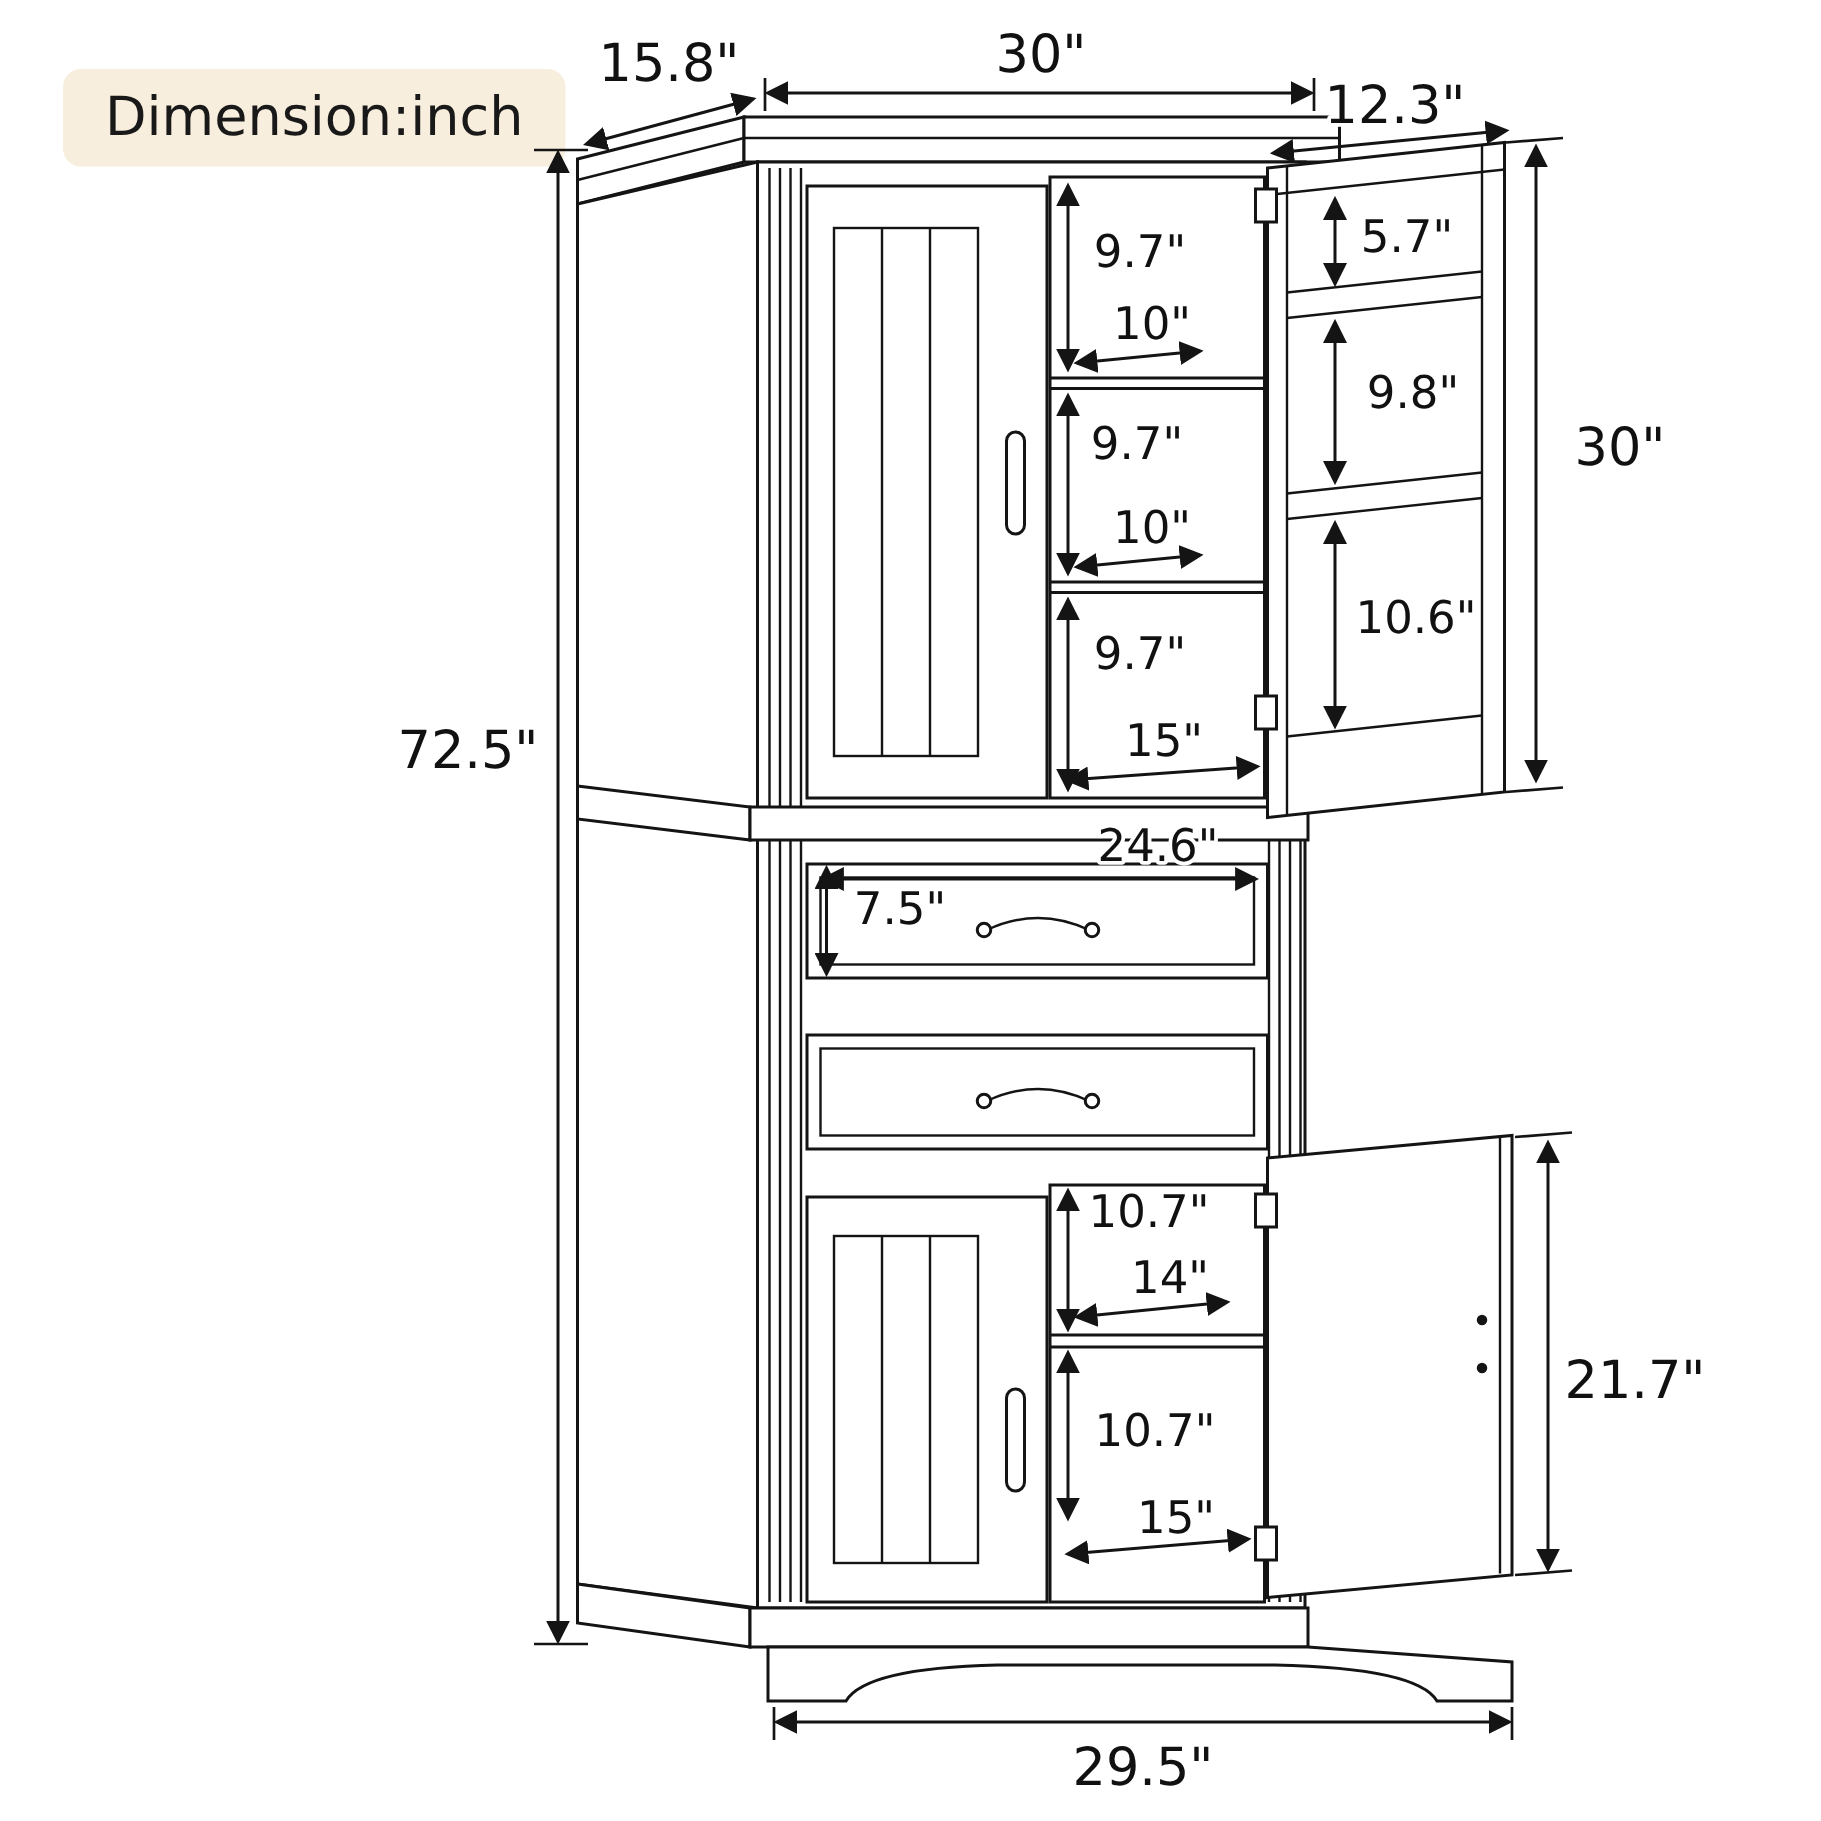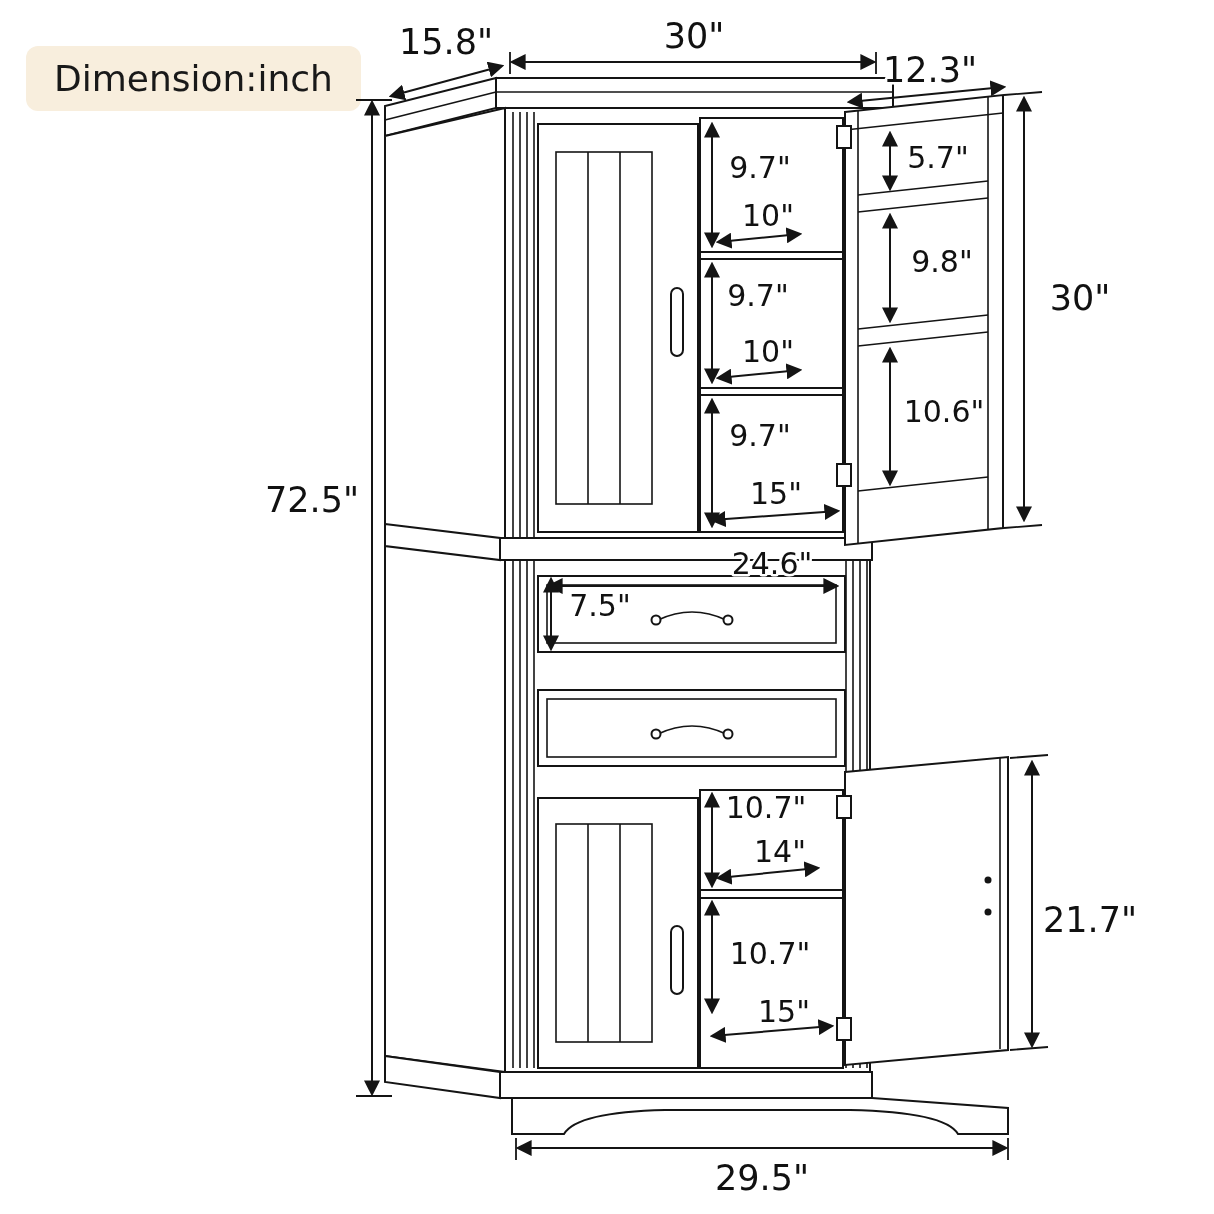--- a/index.html
+++ b/index.html
@@ -12,21 +12,21 @@
     overflow: hidden;
   }
   .stage {
     position: relative;
     width: 1214px;
     height: 1214px;
     background: #ffffff;
   }
   .units-badge {
     position: absolute;
-    left: 26px;
+    left: 42px;
     top: 46px;
     padding: 12px 28px;
     background: #f8eedd;
     border-radius: 12px;
     font-size: 36px;
     color: #191919;
     white-space: nowrap;
   }
   svg.diagram {
     position: absolute;

